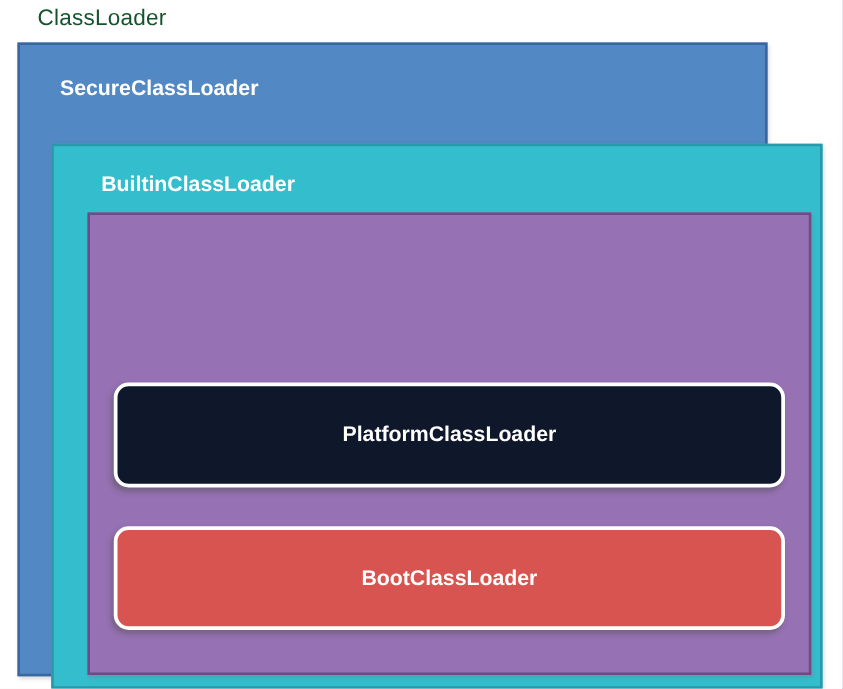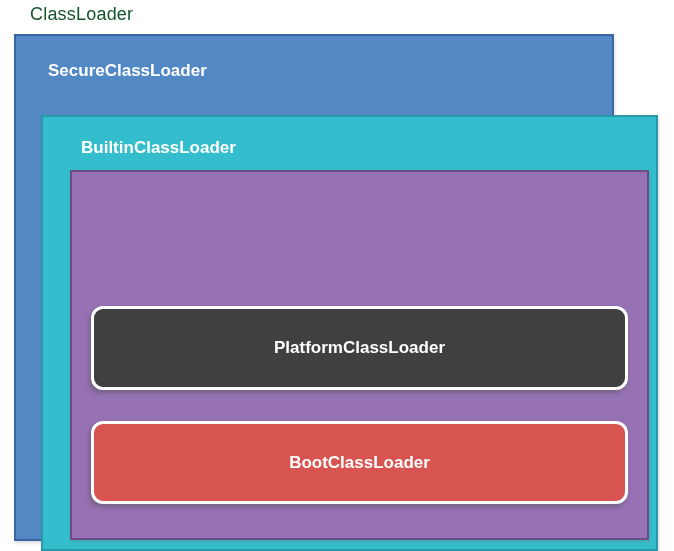--- a/index.html
+++ b/index.html
@@ -83,21 +83,21 @@
 
     <div class="layer-label">SecureClassLoader</div>
 
     <div class="layer layer-builtin" style="background-color: rgb(52, 190, 205); border-color: rgb(40, 152, 170);">
 
       <div class="layer-label">BuiltinClassLoader</div>
 
       <div class="layer layer-group" style="background-color: rgb(150, 113, 179); border-color: rgb(107, 76, 133);">
 
 
-        <div class="leaf leaf-platform" style="background-color: #404040;">
+        <div class="leaf leaf-platform" style="background-color: #0f172a;">
           <span class="leaf-label">PlatformClassLoader</span>
         </div>
 
         <div class="leaf leaf-boot" style="background-color: rgb(216, 84, 81);">
           <span class="leaf-label">BootClassLoader</span>
         </div>
 
       </div>
     </div>
   </div>

